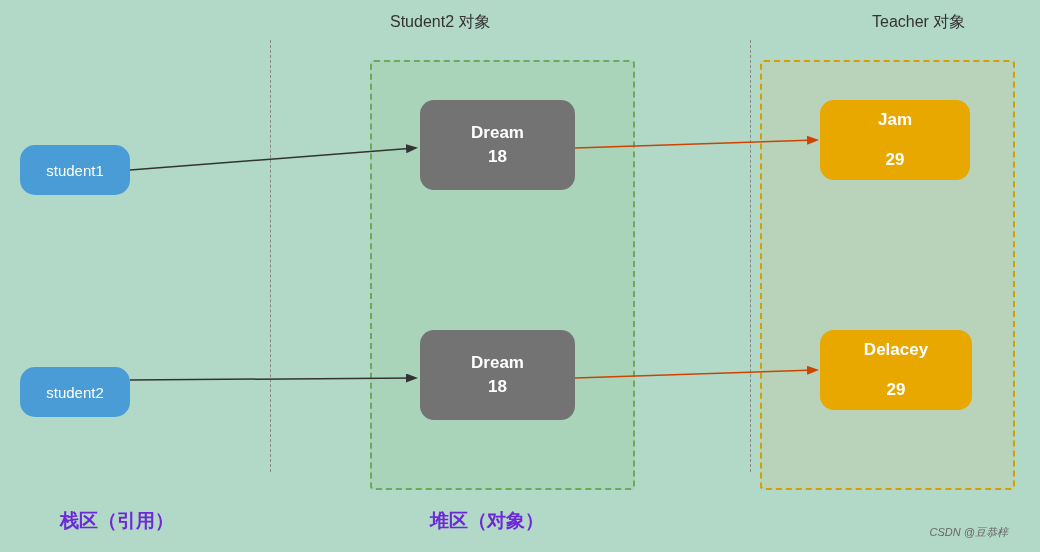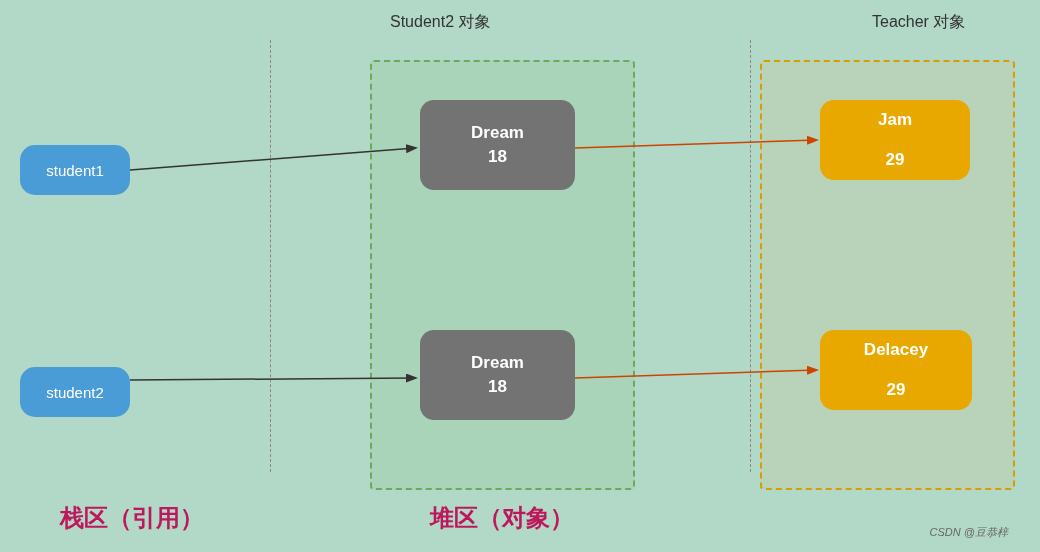--- a/index.html
+++ b/index.html
@@ -102,22 +102,22 @@
       top: 0; left: 0;
       width: 1040px;
       height: 552px;
       pointer-events: none;
     }
 
     
     .bottom-label {
       position: absolute;
       bottom: 18px;
-      font-size: 24px;
-      color: #be185d;
+      font-size: 19px;
+      color: #6d28d9;
       font-weight: 600;
     }
 
     .watermark {
       position: absolute;
       bottom: 12px;
       right: 32px;
       font-size: 11px;
       color: #666;
       font-style: italic;

